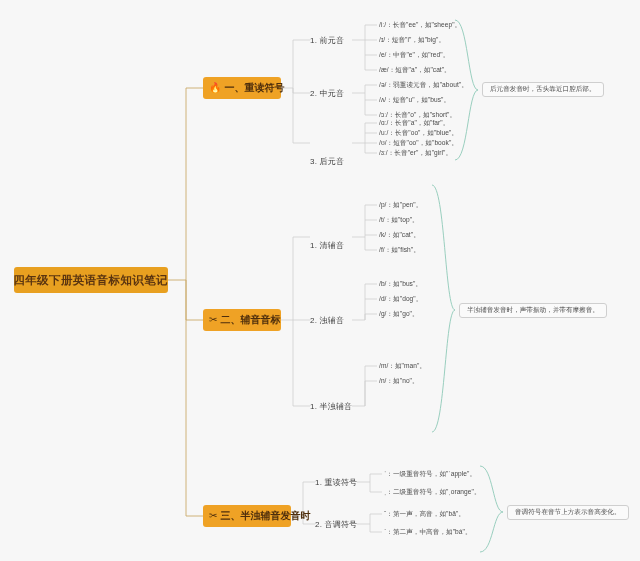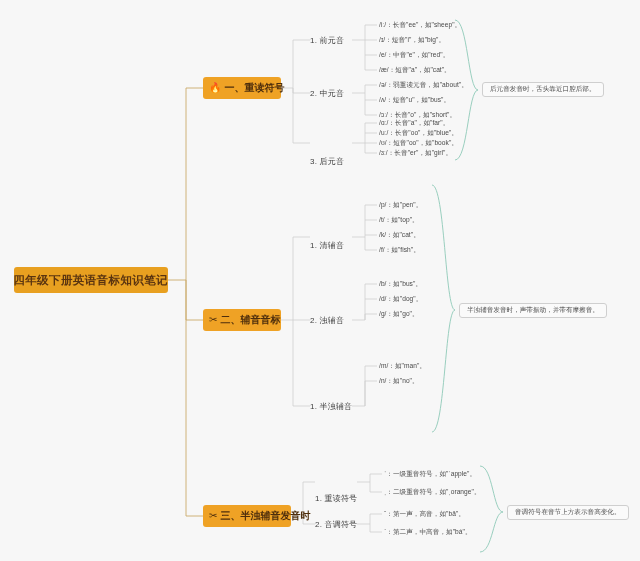--- a/index.html
+++ b/index.html
@@ -258,21 +258,21 @@
 
   <div class="note-box" style="left:459px; top:303px;">
     <span>半浊辅音发音时，声带振动，并带有摩擦音。</span>
   </div>
 
   <div class="branch-node" style="left:203px; top:505px; width:88px;">
     <span class="bicon">✂</span>
     <span>三、半浊辅音发音时</span>
   </div>
 
-  <div class="cat-label" style="left:315px; top:477px;margin-top:16px;">
+  <div class="cat-label" style="left:315px; top:477px;">
     <span>1. 重读符号</span>
   </div>
   <div class="cat-label" style="left:315px; top:519px;">
     <span>2. 音调符号</span>
   </div>
 
   <div class="leaf" style="left:384px; top:470px;">ˈ：一级重音符号，如"ˈapple"。</div>
   <div class="leaf" style="left:384px; top:488px;">ˌ：二级重音符号，如"ˌorange"。</div>
   <div class="leaf" style="left:384px; top:510px;">ˉ：第一声，高音，如"bā"。</div>
   <div class="leaf" style="left:384px; top:528px;">ˊ：第二声，中高音，如"bá"。</div>

